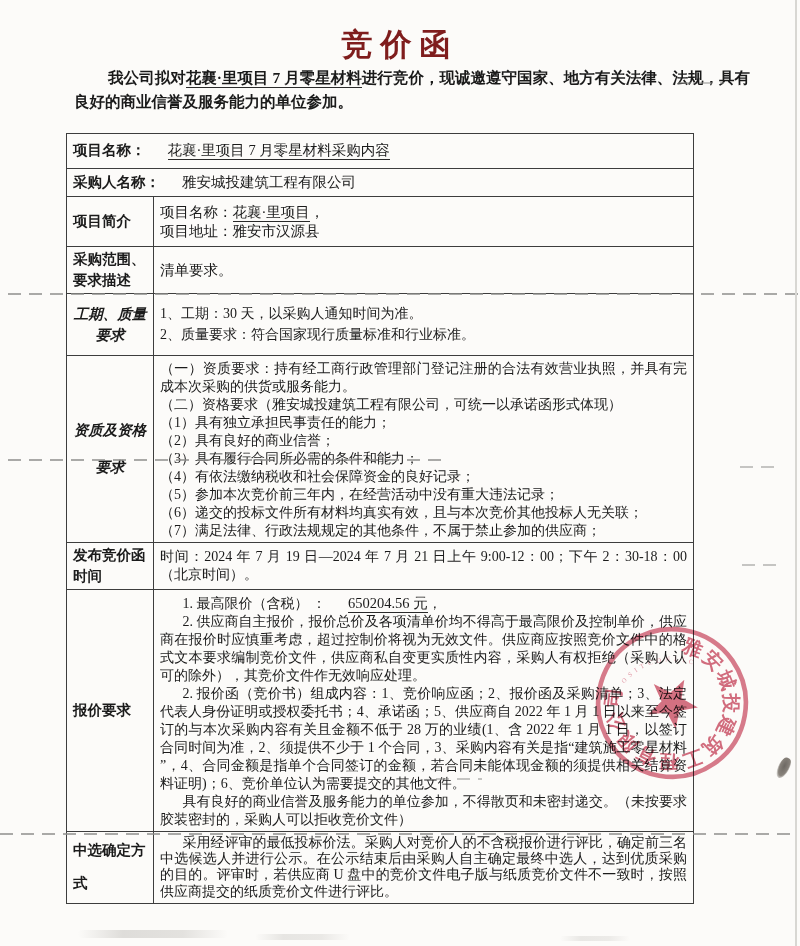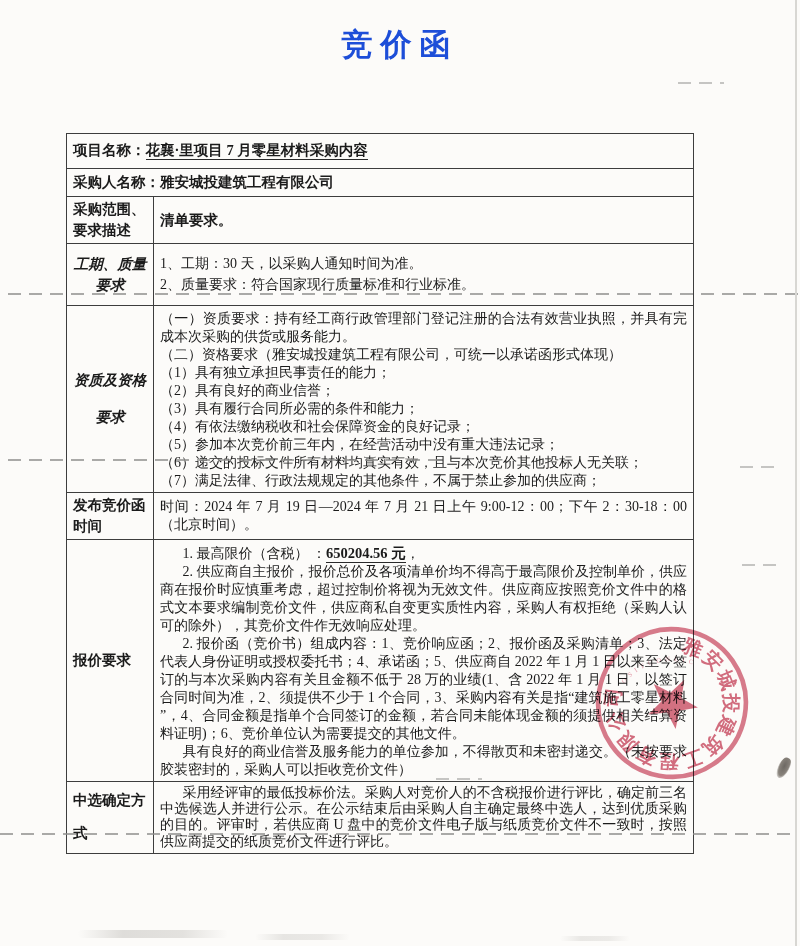--- a/index.html
+++ b/index.html
@@ -7,21 +7,21 @@
     width:800px;height:946px;position:relative;overflow:hidden;
     background:#fcfbf9;
     font-family:"Liberation Serif","DejaVu Serif",serif;
     color:#1c1c1c;
     -webkit-font-smoothing:antialiased;
   }
   .page{position:absolute;inset:0;}
   .doc-title{
     position:absolute;top:24px;left:0;width:800px;
     text-align:center;font-size:31px;font-weight:700;letter-spacing:8px;
-    color:#1d4ed8;
+    color:#7f1d1d;
   }
   .intro{
     position:absolute;top:66px;left:74px;width:676px;
     font-size:15.5px;line-height:1.55;text-align:justify;
     text-indent:2.2em;font-weight:600;color:#1a1a1a;
   }
   .ul{border-bottom:1.5px solid #2a2a2a;padding-bottom:1px;}
 
   table.bid{
     position:absolute;left:66px;top:133px;width:627px;
@@ -29,21 +29,21 @@
     font-size:14px;color:#1b1b1b;
   }
   table.bid td{
     border:1.6px solid #3d3d3d;
     padding:2px 6px;vertical-align:middle;overflow:hidden;
   }
   .lbl{font-weight:700;white-space:pre-line;font-size:14.5px;line-height:1.45;}
   .lbl.center{text-align:center;font-style:italic;}
   .lbl.spread{line-height:2.55;}
   .lbl.spread2{line-height:2.3;}
-  .val-b{font-weight:700;font-size:14.5px;}
+  .val-b{font-weight:400;font-size:14.5px;margin-left:22px;}
   .cell-top{vertical-align:top !important;padding-top:4px !important;}
   .body-txt{line-height:18px;text-align:justify;font-weight:500;}
   .body-txt p{margin:0;}
   .ind{text-indent:1.6em;}
   .lh16{line-height:16.2px;}
   .row-line{margin:0;}
   .sched p{margin:3px 0;}
 
   
   .dash{
@@ -63,39 +63,47 @@
     mix-blend-mode:multiply;opacity:.88;
   }
 </style>
 </head>
 <body>
 
 <div class="page">
 
   <div class="doc-title">竞价函</div>
 
+  <div class="intro"><span>我公司拟对</span><span class="ul">花襄·里项目 7 月零星材料</span><span>进行竞价，现诚邀遵守国家、地方有关法律、法规，具有良好的商业信誉及服务能力的单位参加。</span></div>
 
   <table class="bid">
     <colgroup>
         <col style="width:87px">
         <col style="width:180px">
         <col style="width:107px">
         <col style="width:253px">
       </colgroup>
 
     <tbody>
         <tr style="height:35px">
       <td colspan="4"><span class="lbl">项目名称：</span><span class="val-b ul">花襄·里项目 7 月零星材料采购内容</span></td>
     </tr>
 
     <tr style="height:28px">
       <td colspan="4"><span class="lbl">采购人名称：</span><span class="val-b">雅安城投建筑工程有限公司</span></td>
     </tr>
 
 
+    <tr style="height:50px">
+      <td class="lbl">项目简介</td>
+      <td colspan="3" class="val-b">
+        <div class="row-line"><span>项目名称：</span><span class="ul">花襄·里项目</span><span>，</span></div>
+        <div class="row-line">项目地址：雅安市汉源县</div>
+      </td>
+    </tr>
 
     <tr style="height:35px">
       <td class="lbl">采购范围、
 要求描述</td>
       <td colspan="3" class="val-b">清单要求。</td>
     </tr>
 
     <tr style="height:62px">
       <td class="lbl center">工期、质量
 要求</td>

